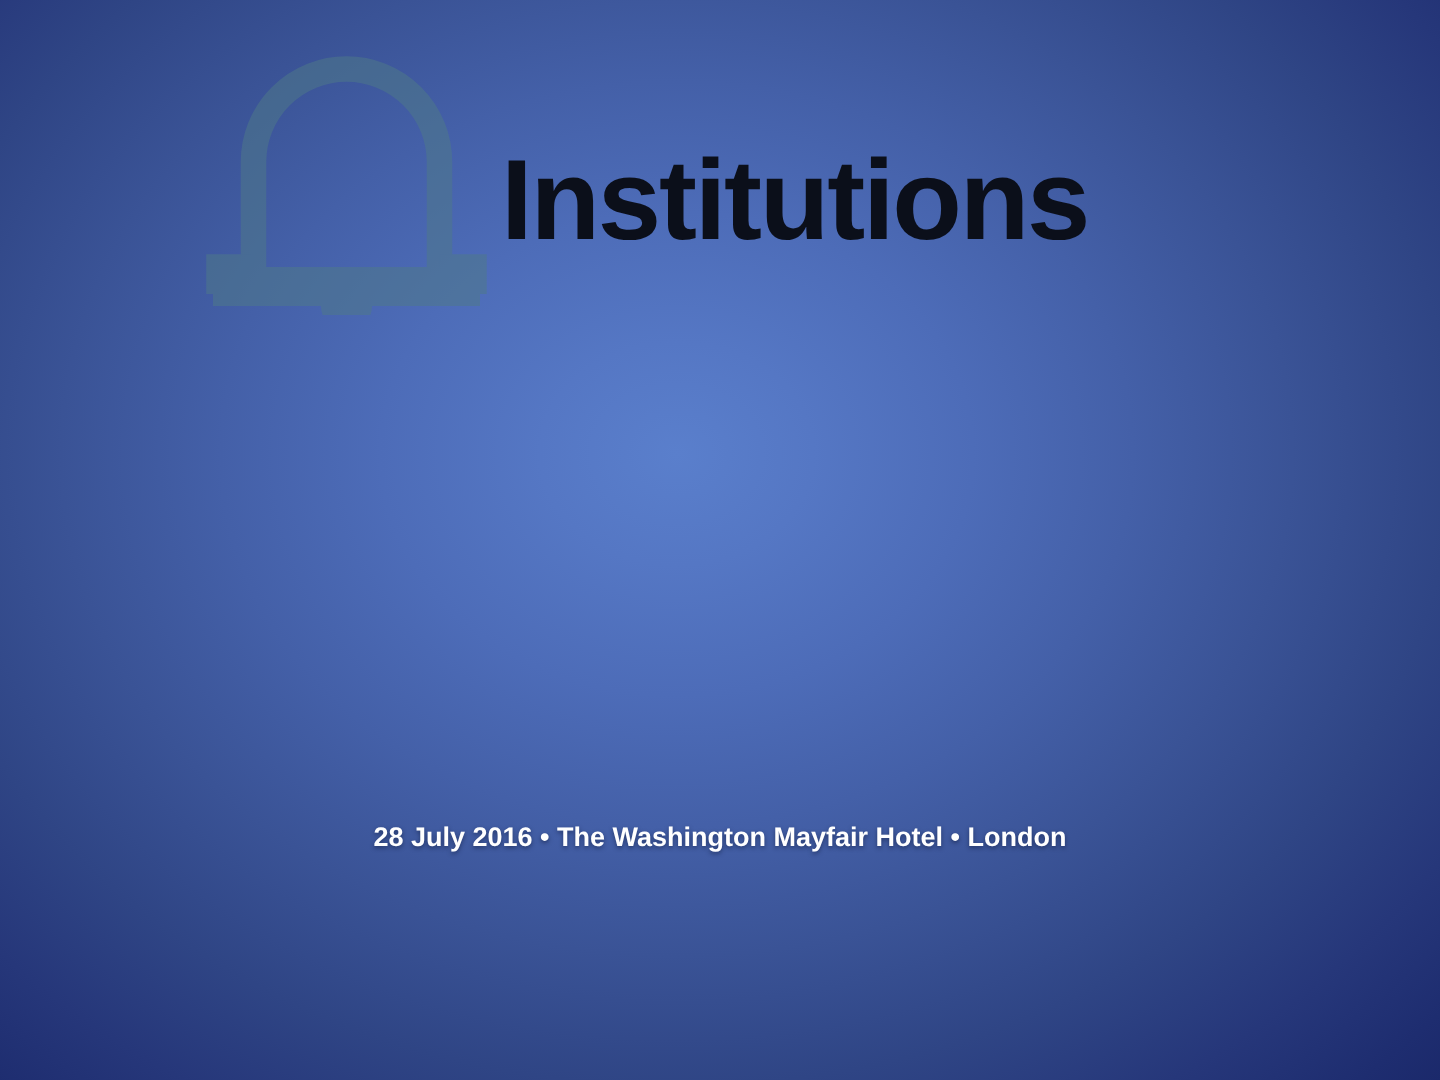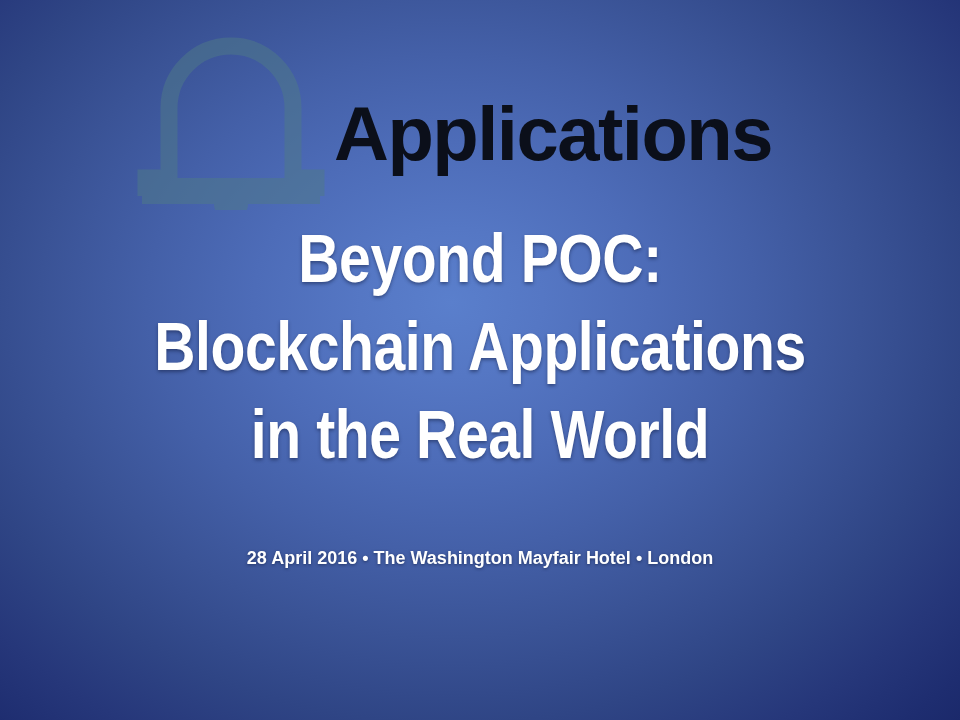--- a/index.html
+++ b/index.html
@@ -129,25 +129,20 @@
         </g>
 
         <rect x="18" y="150" width="170" height="17" fill="#4f7a88"></rect>
 
         <rect x="14" y="166" width="178" height="10" fill="#4f7a88"></rect>
 
         <path d="M 86 176 A 17 17 0 0 0 120 176 Z" fill="#4f7a88"></path>
       </svg>
     </div>
 
-    <div id="logo-wordmark">Applications</div>
-  </div>
-
-  <div id="title-block">
-    <span class="tline">Beyond POC:</span>
-    <span class="tline">Blockchain Applications</span>
-    <span class="tline">in the Real World</span>
+    <div id="logo-wordmark">Institutions</div>
   </div>
 
 
-  <div id="event-details">28 April 2016 • The Washington  Mayfair Hotel • London</div>
+
+  <div id="event-details">28 July 2016 • The Washington  Mayfair Hotel • London</div>
 
 </div>
 
 </body></html>

